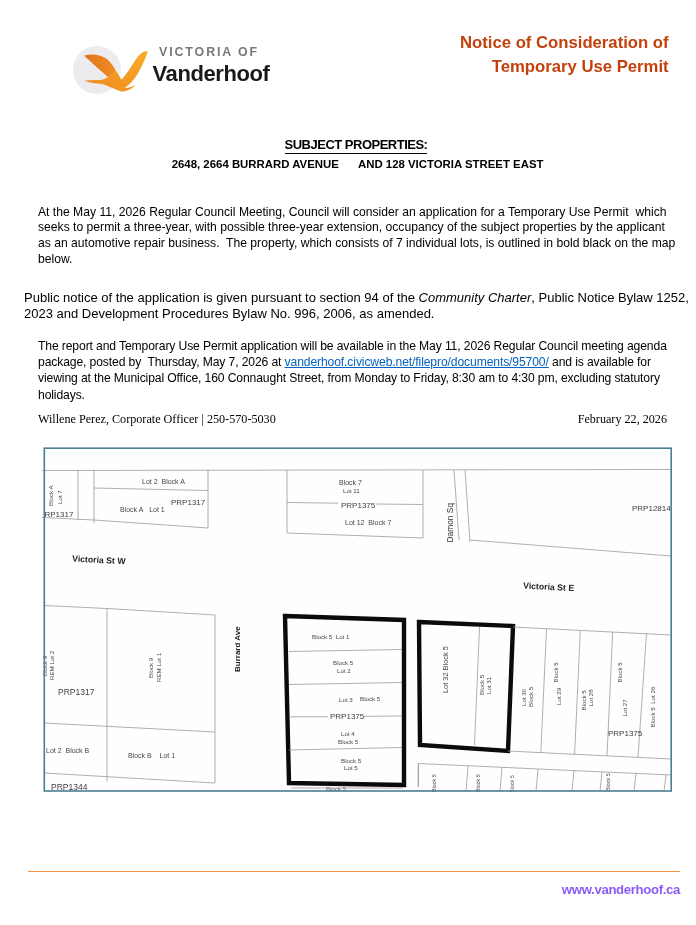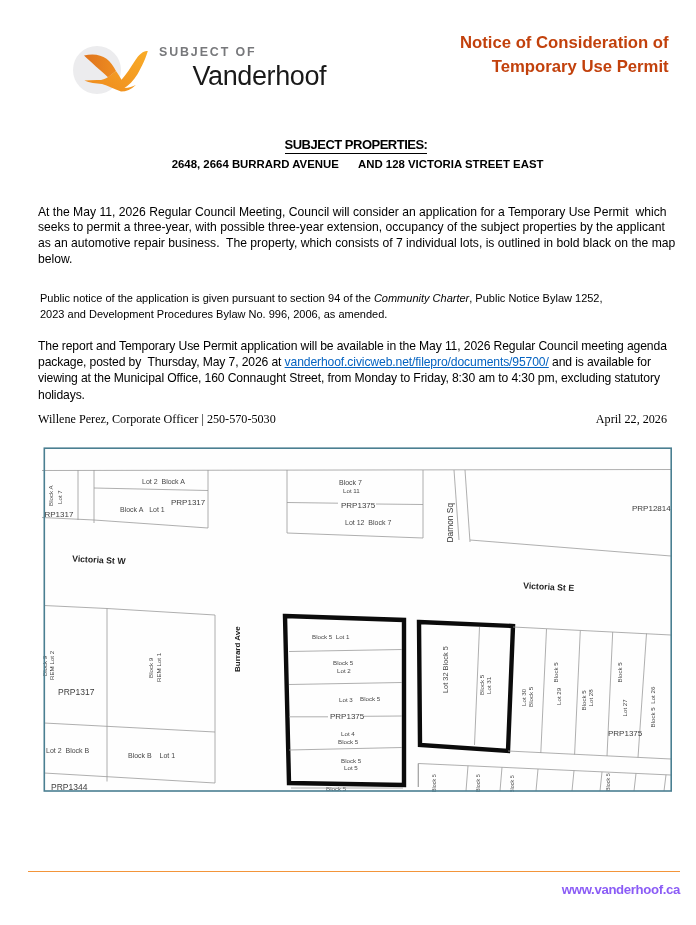--- a/index.html
+++ b/index.html
@@ -19,37 +19,37 @@
     </linearGradient>
     <linearGradient id="gr" x1="0" y1="1" x2="1" y2="0">
       <stop offset="0" stop-color="#ee891d"></stop>
         <stop offset="1" stop-color="#f9ac28"></stop>
     </linearGradient>
   </defs>
   <path fill="url(#gr)" d="M84.3,80.5 C90,80 96,79.7 101,80 C104.8,79.2 107.8,77.4 110,75.4 L116,70.9 C118,73.6 119.8,76.8 121.5,79.8 C126.5,74.2 131,67 135.3,60.3 C139,54.3 143.8,50.2 147.8,51 C146,57.5 142,66.5 137.3,74.5 C133.5,80.5 129,85.3 124.5,88 C129,87.8 133,86.4 135.8,84.9 C131,89.3 126.5,91.5 121,91.6 C114,88.9 108,85.6 102,83.9 C96,83.4 89.5,83 84.3,80.5 Z"></path>
   <path fill="url(#gw)" d="M84,55.5 C93,53.2 101,54.6 106.5,58.8 C110.5,62 113.5,66.2 116,70.9 L108,77.3 C100.5,70.3 90.5,61.8 84,55.5 Z"></path>
   </svg>
 
-<div class="abs" style="left:159px;top:44.5px;font-size:12.4px;font-weight:bold;letter-spacing:1.9px;color:#77787b;">SUBJECT OF</div>
-
-<div class="abs" style="left:152.5px;top:61px;font-size:27px;font-weight:normal;color:#191919;letter-spacing:-0.4px;margin-left:40px;">Vanderhoof</div>
+<div class="abs" style="left:159px;top:44.5px;font-size:12.4px;font-weight:bold;letter-spacing:1.9px;color:#77787b;">VICTORIA OF</div>
+
+<div class="abs" style="left:152.5px;top:61px;font-size:22px;font-weight:bold;color:#191919;letter-spacing:-0.4px;">Vanderhoof</div>
 
 <div class="abs" style="left:300px;top:30.5px;width:368.6px;text-align:right;font-size:16.7px;font-weight:bold;color:#c2410c;line-height:24.4px;">Notice of Consideration of<br>Temporary Use Permit</div>
 
 <div class="abs" style="left:41px;top:136.9px;width:630px;text-align:center;font-size:13px;letter-spacing:-0.5px;font-weight:bold;"><span style="border-bottom:1.2px solid #000;padding-bottom:1px;">SUBJECT PROPERTIES:</span></div>
 
 <div class="abs" style="left:42.6px;top:158.4px;width:630px;text-align:center;font-size:11.4px;font-weight:bold;">2648, 2664 BURRARD AVENUE <span style="margin-left:16px;">AND</span> 128 VICTORIA STREET EAST</div>
 
 <div class="abs" style="left:38px;top:204.7px;font-size:12.15px;line-height:15.8px;color:#000;">At the May 11, 2026 Regular Council Meeting, Council will consider an application for a Temporary Use Permit&nbsp; which<br>seeks to permit a three-year, with possible three-year extension, occupancy of the subject properties by the applicant<br>as an automotive repair business.&nbsp; The property, which consists of 7 individual lots, is outlined in bold black on the map<br>below.</div>
 
-<div class="abs" style="left:40px;top:289.6px;font-size:11px;line-height:16.3px;color:#000;">Public notice of the application is given pursuant to section 94 of the <i>Community Charter</i>, Public Notice Bylaw 1252,<br>2023 and Development Procedures Bylaw No. 996, 2006, as amended.</div>
+<div class="abs" style="left:24px;top:289.6px;font-size:13px;line-height:16.3px;color:#000;">Public notice of the application is given pursuant to section 94 of the <i>Community Charter</i>, Public Notice Bylaw 1252,<br>2023 and Development Procedures Bylaw No. 996, 2006, as amended.</div>
 
 <div class="abs" style="left:38px;top:337.7px;font-size:12.15px;letter-spacing:-0.12px;line-height:16.3px;color:#000;">The report and Temporary Use Permit application will be available in the May 11, 2026 Regular Council meeting agenda<br>package, posted by&nbsp; Thursday, May 7, 2026 at <span style="color:#0563c1;text-decoration:underline;">vanderhoof.civicweb.net/filepro/documents/95700/</span> and is available for<br>viewing at the Municipal Office, 160 Connaught Street, from Monday to Friday, 8:30 am to 4:30 pm, excluding statutory<br>holidays.</div>
 
-<div class="abs" style="left:38px;top:411px;width:629px;font-size:12.15px;line-height:16.3px;font-family:Liberation Serif, serif;">Willene Perez, Corporate Officer | 250-570-5030<span style="float:right;">April 22, 2026</span></div>
+<div class="abs" style="left:38px;top:411px;width:629px;font-size:12.15px;line-height:16.3px;font-family:Liberation Serif, serif;">Willene Perez, Corporate Officer | 250-570-5030<span style="float:right;">February 22, 2026</span></div>
 
 <svg class="abs" style="left:42px;top:447px;" width="630" height="345" viewBox="0 0 630 345" font-family="Liberation Sans, sans-serif">
   <style>
     .pl{stroke:#9a9a9a;stroke-width:0.8;fill:none;}
     .pl2{stroke:#8a8a8a;stroke-width:1;fill:none;}
     .lbl{fill:#474747;font-size:7px;}
     .lbs{fill:#474747;font-size:6.2px;}.lbm{fill:#474747;font-size:6.2px;}
     .prp{fill:#3d3d3d;font-size:8px;}
     .str{fill:#222;font-size:8.7px;font-weight:bold;}
     .bold{stroke:#0b0b0b;stroke-width:4.4;fill:none;}

